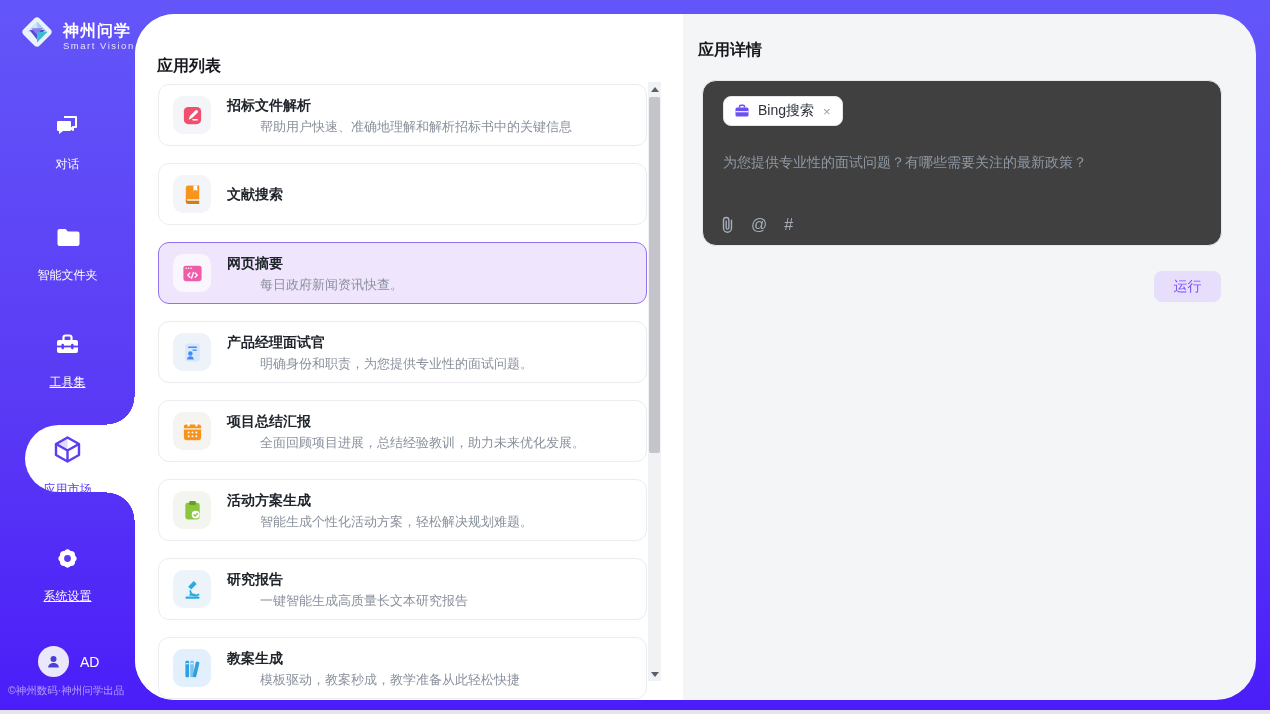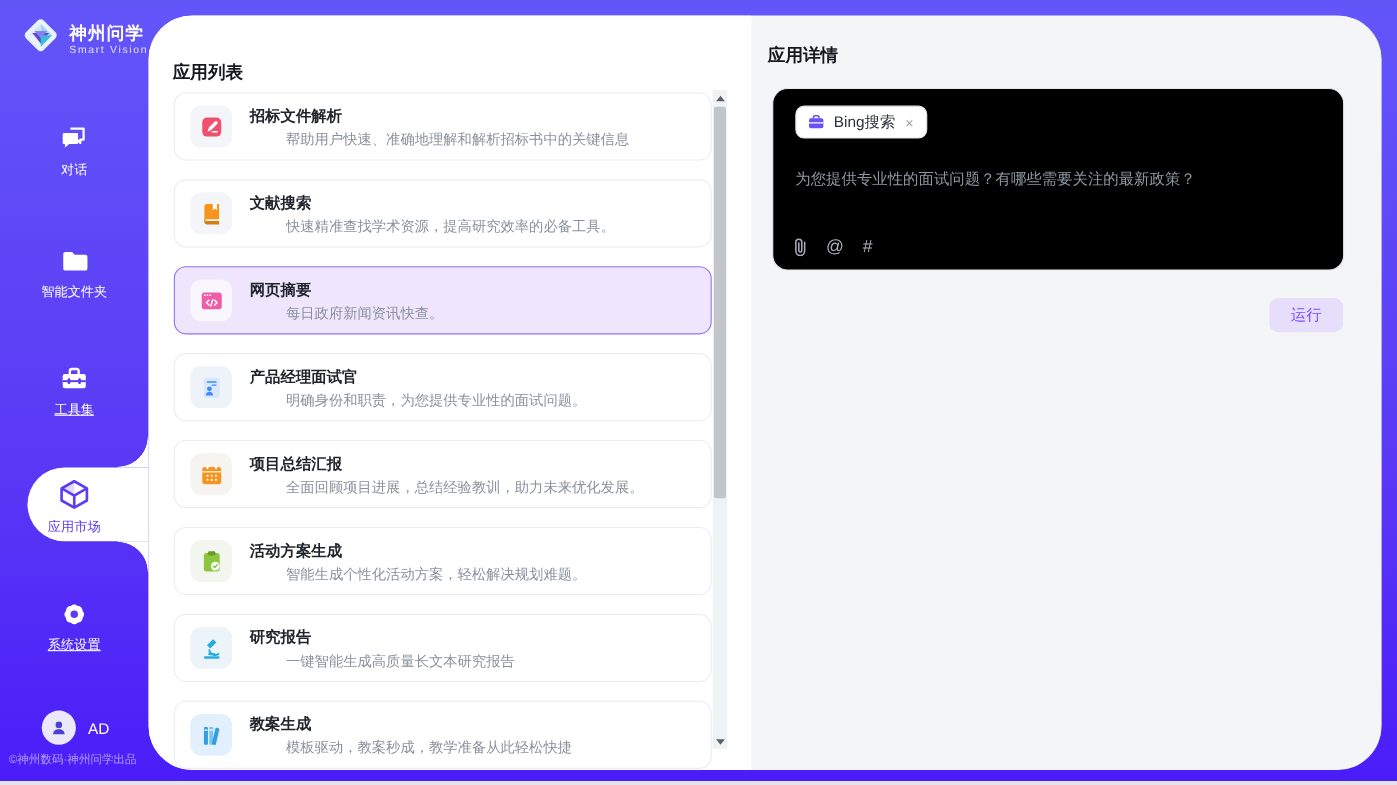--- a/index.html
+++ b/index.html
@@ -11,21 +11,21 @@
     color:#1d2129;
   }
   
   .sidebar { position:absolute; left:0; top:0; width:135px; height:714px; z-index:2; }
   .brand { position:absolute; left:18px; top:13px; display:flex; align-items:flex-end; gap:7px; }
   .brand-logo { width:38px; height:38px; }
   .brand-name { color:#fff; font-size:16px; font-weight:700; letter-spacing:1px; line-height:18px; }
   .brand-sub { color:#e4e0ff; font-size:9.5px; letter-spacing:1.5px; }
   .nav-item { position:absolute; left:0; width:135px; text-align:center; cursor:pointer; }
   .nav-icon { display:inline-block; }
-  .nav-label { display:block; color:#fff; font-size:12px; margin-top:1px; }
+  .nav-label { display:block; color:#fff; font-size:12px; margin-top:12px; }
   .nav-label.underlined { text-decoration:underline; }
   .nav-bubble {
     position:absolute; left:25px; top:425px; width:110px; height:67px;
     background:#fff; border-radius:34px 0 0 34px; z-index:1;
   }
   .nav-bubble::before {
     content:""; position:absolute; right:0; bottom:100%; width:28px; height:28px;
     background:radial-gradient(circle 28px at 0 0, rgba(0,0,0,0) 27px, #fff 27.5px);
   }
   .nav-bubble::after {
@@ -64,21 +64,21 @@
   .scroll-btn { position:absolute; left:0; width:13px; height:14px; background:#f1f2f4; display:flex; align-items:center; justify-content:center; cursor:pointer; }
   .scroll-up { top:0; } .scroll-down { bottom:0; }
   .tri-up { width:0; height:0; border-left:4px solid transparent; border-right:4px solid transparent; border-bottom:5px solid #58606c; }
   .tri-down { width:0; height:0; border-left:4px solid transparent; border-right:4px solid transparent; border-top:5px solid #58606c; }
   .scroll-thumb { position:absolute; left:1px; top:15px; width:11px; height:356px; background:#c3c5cb; border-radius:2px; cursor:grab; }
   
   .panel-right { position:absolute; left:548px; top:0; width:573px; height:686px; }
   .right-title { left:15px; top:26px; }
   .prompt-card {
     position:absolute; left:19px; top:66px; width:520px; height:166px;
-    background:#000000; border:1px solid #e8e8ec; border-radius:14px; padding:15px 20px;
+    background:#404040; border:1px solid #e8e8ec; border-radius:14px; padding:15px 20px;
   }
   .chip {
     display:inline-flex; align-items:center; gap:8px; height:30px; padding:0 10px;
     border:1px solid #e4e4e9; border-radius:8px; background:#fff; cursor:pointer;
   }
   .chip-label { font-size:14px; color:#2d323b; }
   .chip-close { color:#9aa0aa; font-size:13px; cursor:pointer; padding:0 1px; }
   .prompt-text { position:absolute; left:20px; top:71px; width:480px; font-size:14px; color:#8f98a3; line-height:20px; }
   .attach-row { position:absolute; left:18px; bottom:12px; display:flex; align-items:center; gap:17px; color:#a6adb8; }
   .attach-glyph { font-size:16px; cursor:pointer; line-height:16px; }
@@ -189,21 +189,20 @@
   <div class="card">
     <div class="card-icon" style="background: rgb(243, 245, 248);">
             <svg width="23" height="23" viewBox="0 0 24 24">
               <path d="M5 5a2.5 2.5 0 0 1 2.5-2.5H19V17H7.5A2.5 2.5 0 0 0 5 19.5z" fill="#f7941d"></path>
               <path d="M5 19.5A2.5 2.5 0 0 0 7.5 22H19v-3.4H7.5a2.5 2.5 0 0 1-2.5-2.5z" fill="#d97c10"></path>
               <path d="M13 2.5h4v6l-2-1.6-2 1.6z" fill="#fff"></path>
             </svg>
           </div>
     <div class="card-text">
       <div class="card-title">文献搜索</div>
-      <div class="card-desc">快速精准查找学术资源，提高研究效率的必备工具。</div>
     </div>
   </div>
 
   <div class="card selected">
     <div class="card-icon" style="background: rgb(250, 246, 254);">
             <svg width="23" height="23" viewBox="0 0 24 24">
               <rect x="2.5" y="4" width="19" height="16" rx="2.6" fill="#ef5da8"></rect>
               <circle cx="5.4" cy="6.6" r=".8" fill="#fff"></circle>
               <circle cx="8" cy="6.6" r=".8" fill="#fff"></circle>
               <circle cx="10.6" cy="6.6" r=".8" fill="#fff"></circle>

